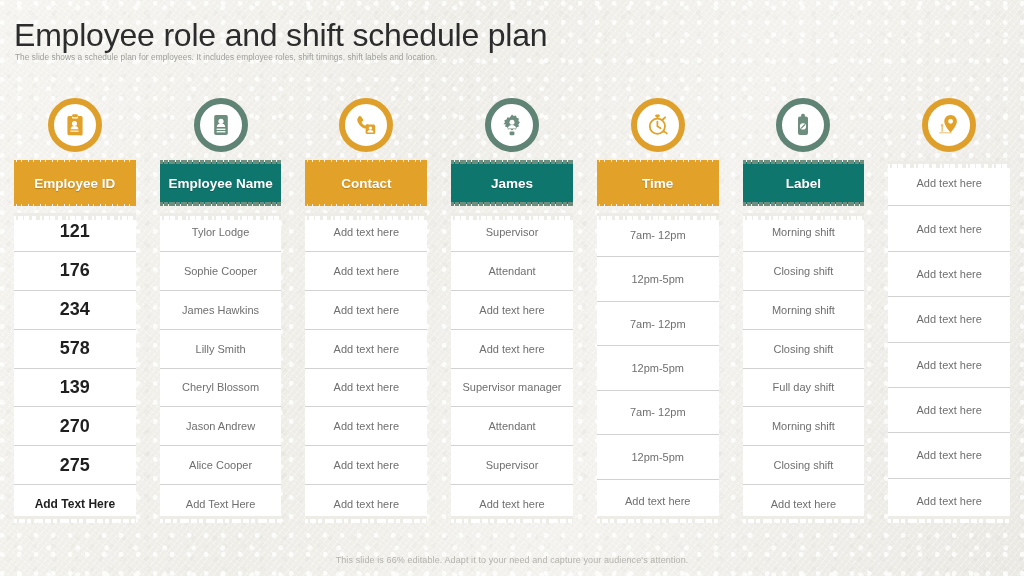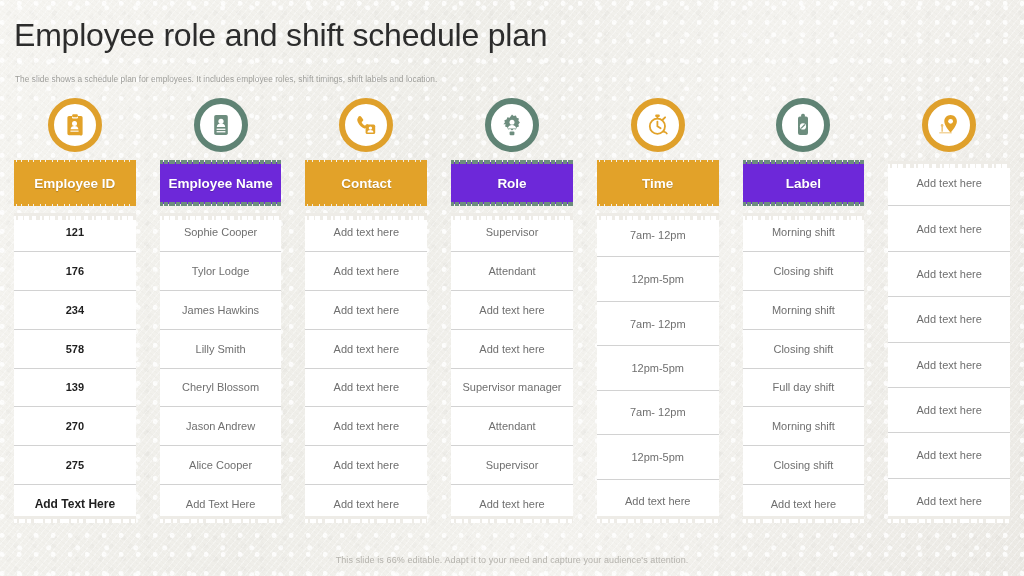--- a/index.html
+++ b/index.html
@@ -27,21 +27,21 @@
       repeating-linear-gradient(-51deg, rgba(255,255,255,.35) 0 1px, transparent 1px 5px);
   }
 
   
   .title{
     position:absolute;left:14px;top:17px;
     font-size:32px;color:#2c2c2c;font-weight:400;letter-spacing:-.2px;
     white-space:nowrap;
   }
   .subtitle{
-    position:absolute;left:15px;top:74px;
+    position:absolute;left:15px;top:52px;
     font-size:8.3px;color:#9d9d99;letter-spacing:.05px;white-space:nowrap;
   }
   .footer{
     position:absolute;left:0;right:0;top:555px;text-align:center;
     font-size:9px;color:#b4b2ac;letter-spacing:.1px;
   }
 
   
   #table{position:absolute;left:14px;top:98px;width:996px;height:425px;display:flex;gap:24px;}
   .col{flex:1 1 0;position:relative;display:flex;flex-direction:column;align-items:center;min-width:0;}
@@ -57,21 +57,21 @@
   .icon-wrap svg{display:block;}
 
   .hdr{
     margin-top:10px;width:100%;height:42px;
     display:flex;align-items:center;justify-content:center;
     color:#ffffff;font-weight:bold;font-size:13.5px;
     text-shadow:0 1px 1px rgba(0,0,0,.22);
     position:relative;box-sizing:border-box;padding:0 4px;text-align:center;
   }
   .hdr.orange{background:#e2a229;}
-  .hdr.green{background:#6d28d9;}
+  .hdr.green{background:#0f766e;}
   
   .hdr::before,.hdr::after{
     content:"";position:absolute;left:0;right:0;height:4px;
     background-repeat:repeat-x;background-size:12px 4px;
   }
   .hdr::before{top:-2px;}
   .hdr::after{bottom:-2px;}
   .hdr.orange::before,.hdr.orange::after{
     background-image:linear-gradient(to right,#e2a229 0 2px,transparent 2px 3px,#e2a229 3px 7px,transparent 7px 8px,#e2a229 8px 12px);
   }
@@ -110,21 +110,21 @@
   }
 
   .cell{
     flex:1 1 0;display:flex;align-items:center;justify-content:center;
     font-size:11px;color:#6f6f6f;text-align:center;
     border-bottom:1px solid #d2d2d2;
     box-sizing:border-box;padding:0 4px;
     white-space:nowrap;overflow:hidden;
   }
   .cell:last-child{border-bottom:none;}
-  .col-0 .cell{color:#1f1f1f;font-weight:bold;font-size:11px;}
+  .col-0 .cell{color:#1f1f1f;font-weight:bold;font-size:18px;}
   .col-0 .cell:last-child{font-size:12px;}
 </style>
 </head>
 <body>
 
 <div id="slide"></div>
 
 <div class="title">Employee role and shift schedule plan</div>
 <div class="subtitle">The slide shows a schedule plan for employees. It includes employee roles, shift timings, shift labels and location.</div>
 
@@ -156,22 +156,22 @@
         <svg width="24" height="24" viewBox="0 0 24 24" fill="#6d8d7e">
         <rect x="5.2" y="2" width="13.6" height="20" rx="1.8"></rect>
         <circle cx="12" cy="8.3" r="2.6" fill="#fff"></circle>
         <path d="M7.8 13.9c0-2.2 1.9-3.4 4.2-3.4s4.2 1.2 4.2 3.4z" fill="#fff"></path>
         <rect x="7.6" y="15.6" width="8.8" height="1.3" fill="#fff"></rect>
         <rect x="7.6" y="18.1" width="8.8" height="1.3" fill="#fff"></rect>
       </svg>
       </div>
       <div class="hdr green">Employee Name</div>
       <div class="card">
+        <div class="cell">Tylor Lodge</div>
         <div class="cell">Sophie Cooper</div>
-        <div class="cell">Tylor Lodge</div>
         <div class="cell">James Hawkins</div>
         <div class="cell">Lilly Smith</div>
         <div class="cell">Cheryl Blossom</div>
         <div class="cell">Jason Andrew</div>
         <div class="cell">Alice Cooper</div>
         <div class="cell">Add Text Here</div>
       </div>
     </div>
     <div class="col col-2">
       <div class="icon-wrap orange">
@@ -196,21 +196,21 @@
     </div>
     <div class="col col-3">
       <div class="icon-wrap green">
         <svg width="24" height="24" viewBox="0 0 24 24" fill="#6d8d7e">
         <path d="M12 1.6l1.7 1.5 2.2-.5.9 2.1 2.1.9-.5 2.2 1.5 1.7-1.5 1.7.5 2.2-2.1.9-.9 2.1-2.2-.5-1.7 1.5-1.7-1.5-2.2.5-.9-2.1-2.1-.9.5-2.2L3.4 11.2l1.5-1.7-.5-2.2 2.1-.9.9-2.1 2.2.5z"></path>
         <circle cx="12" cy="9.2" r="2.5" fill="#fff"></circle>
         <path d="M7.9 15.6c0-2.3 2-3.6 4.1-3.6s4.1 1.3 4.1 3.6z" fill="#fff"></path>
         <rect x="9.6" y="18.6" width="4.8" height="3.6" rx="1"></rect>
       </svg>
       </div>
-      <div class="hdr green">Role</div>
+      <div class="hdr green">James</div>
       <div class="card">
         <div class="cell">Supervisor</div>
         <div class="cell">Attendant</div>
         <div class="cell">Add text here</div>
         <div class="cell">Add text here</div>
         <div class="cell">Supervisor manager</div>
         <div class="cell">Attendant</div>
         <div class="cell">Supervisor</div>
         <div class="cell">Add text here</div>
       </div>

